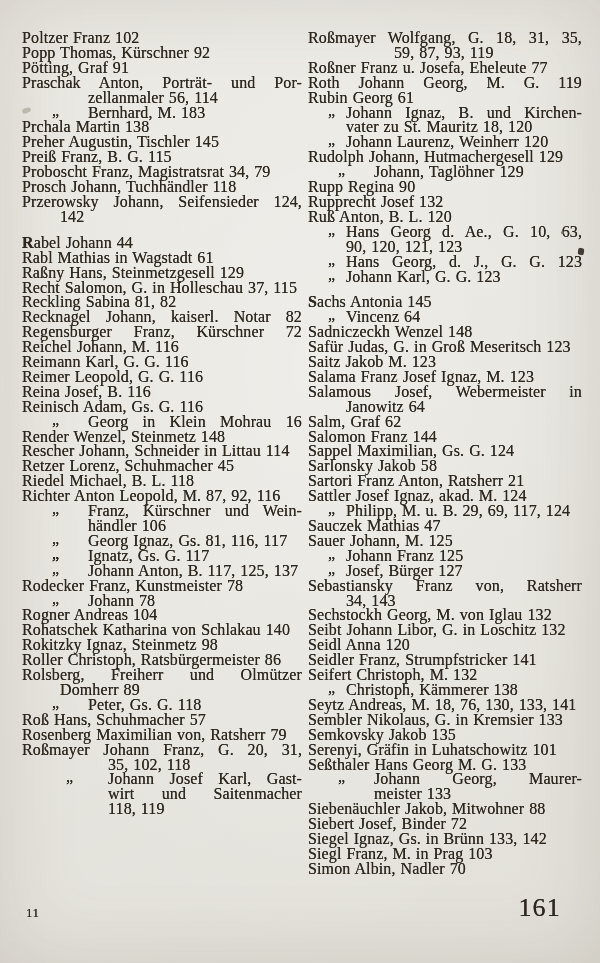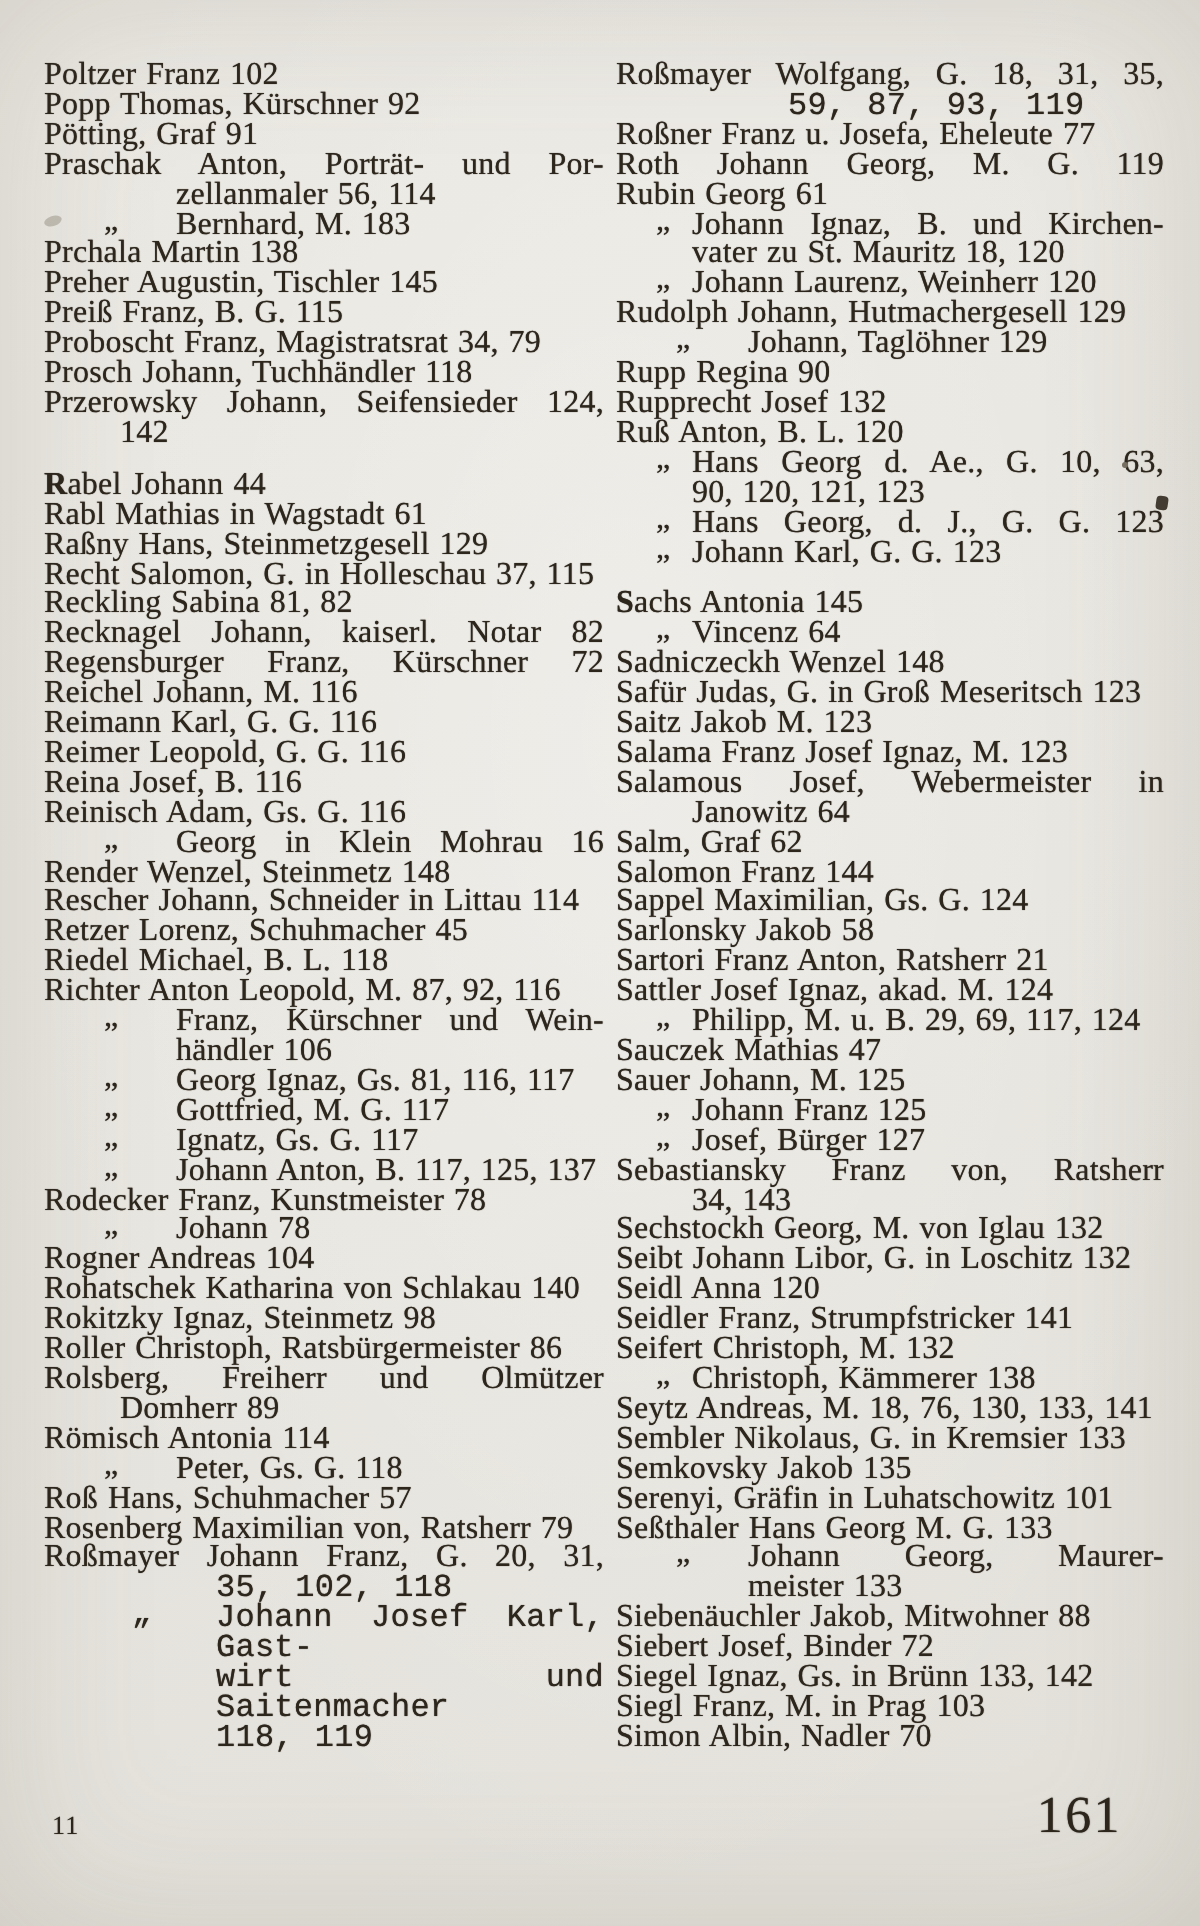--- a/index.html
+++ b/index.html
@@ -23,21 +23,21 @@
     letter-spacing:0.12px; word-spacing:0.8px;
     text-shadow:0 0 0.5px rgba(44,38,29,0.85);
   }
   #col-left  { left:22px;  width:280px; }
   #col-right { left:308px; width:274px; }
   .line { position:relative; }
   .txt  { display:block; }
   .just .txt { text-align:justify; text-align-last:justify; }
   .ind-1 { padding-left:38px; }
   .ind-2 { padding-left:66px; }
-  .ind-3 { padding-left:86px;font-family:Liberation Mono, monospace; }
+  .ind-3 { padding-left:86px; }
   .ditto { position:absolute; left:30px; top:-2px; letter-spacing:1px; }
   .ind-1 > .ditto { left:20px; }
   .ind-3 > .ditto { left:44px; }
   .gap { height:11px; }
   b { font-weight:700; }
   .page-num-left  { position:absolute; left:26px;  bottom:42px; font-size:13px; font-weight:400; letter-spacing:0.6px; text-shadow:0 0 0.5px rgba(44,38,29,0.85); }
   .page-num-right { position:absolute; right:39px; bottom:40px; font-size:26px;  letter-spacing:1.2px; text-shadow:0 0 0.6px rgba(44,38,29,0.9); }
   .blot   { position:absolute; left:578px; top:248px; width:6px; height:7px; background:#433c32; border-radius:2px; transform:rotate(8deg); }
   .speck  { position:absolute; left:561px; top:231px; width:3px; height:3px; background:#756e60; border-radius:50%; }
   .smudge { position:absolute; left:22px; top:108px; width:9px; height:5px; background:rgba(130,122,108,0.40); border-radius:50%; transform:rotate(-18deg); }
@@ -150,21 +150,20 @@
     </div>
     <div class="line ind-2">
       <span class="txt">händler 106</span>
     </div>
     <div class="line ind-2">
       <span class="ditto">„</span>
       <span class="txt">Georg Ignaz, Gs. 81, 116, 117</span>
     </div>
     <div class="line ind-2">
       <span class="ditto">„</span>
-      <span class="txt">Gottfried, M. G. 117</span>
     </div>
     <div class="line ind-2">
       <span class="ditto">„</span>
       <span class="txt">Ignatz, Gs. G. 117</span>
     </div>
     <div class="line ind-2">
       <span class="ditto">„</span>
       <span class="txt">Johann Anton, B. 117, 125, 137</span>
     </div>
     <div class="line ind-0">
@@ -184,23 +183,20 @@
       <span class="txt">Rokitzky Ignaz, Steinmetz 98</span>
     </div>
     <div class="line ind-0">
       <span class="txt">Roller Christoph, Ratsbürgermeister 86</span>
     </div>
     <div class="line ind-0 just">
       <span class="txt">Rolsberg, Freiherr und Olmützer</span>
     </div>
     <div class="line ind-1">
       <span class="txt">Domherr 89</span>
-    </div>
-    <div class="line ind-0">
-      <span class="txt">Römisch Antonia 114</span>
     </div>
     <div class="line ind-2">
       <span class="ditto">„</span>
       <span class="txt">Peter, Gs. G. 118</span>
     </div>
     <div class="line ind-0">
       <span class="txt">Roß Hans, Schuhmacher 57</span>
     </div>
     <div class="line ind-0">
       <span class="txt">Rosenberg Maximilian von, Ratsherr 79</span>

